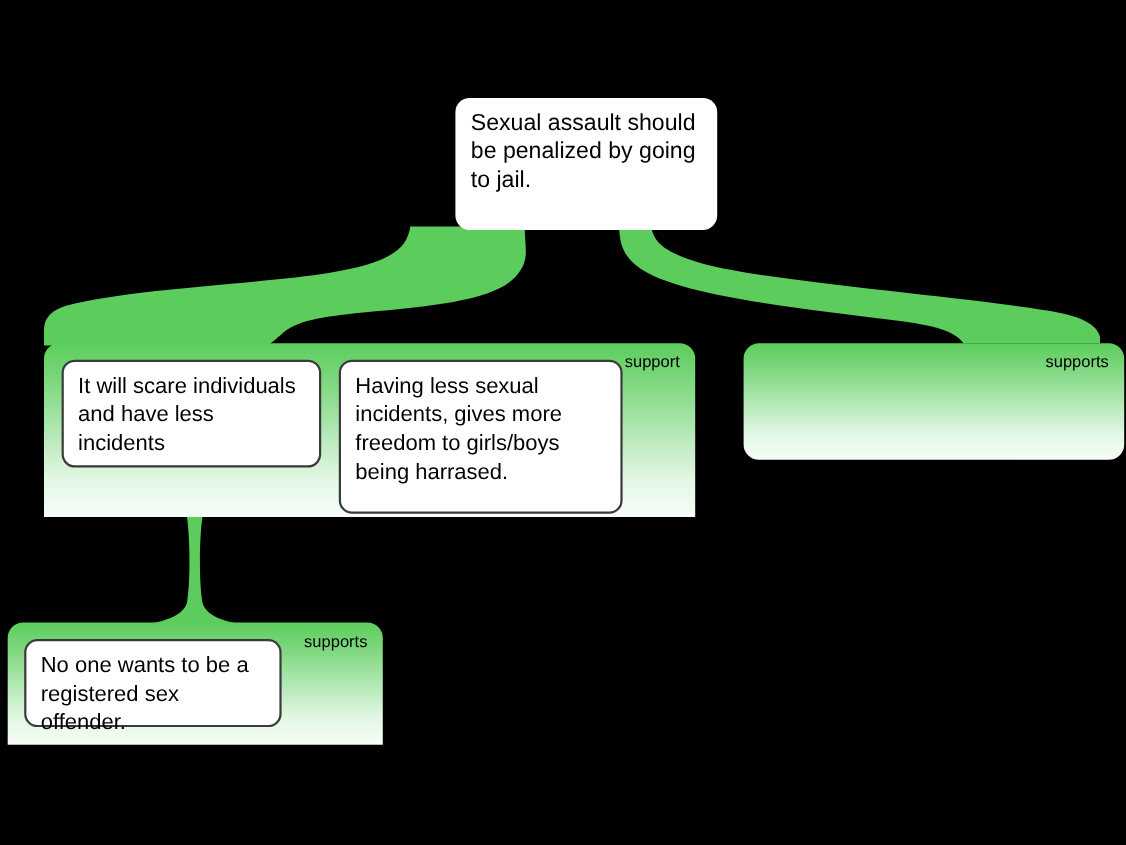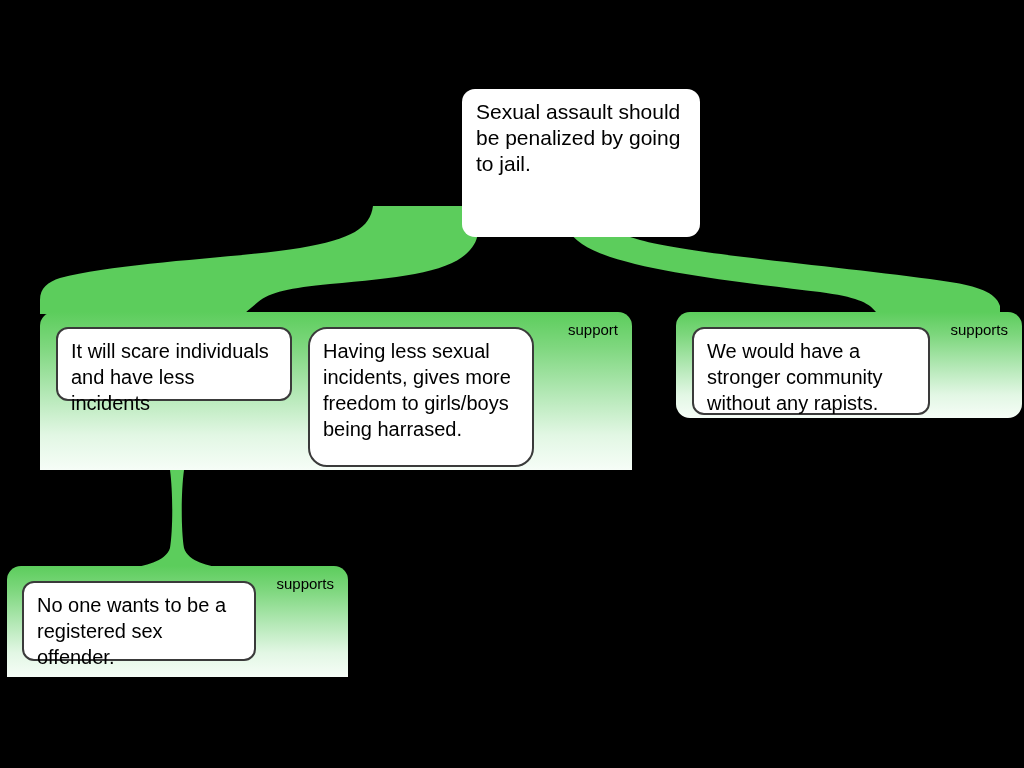--- a/index.html
+++ b/index.html
@@ -89,41 +89,39 @@
     line-height: 26px;
     padding: 9px 12px 10px 13px;
     white-space: pre-line;
   }
 
   
   .card-root {
     left: 414px;
     top: 89px;
     width: 238px;
-    height: 148px;
+    height: 120px;
     border: none;
     border-radius: 13px;
     font-size: 21px;
     line-height: 26px;
     padding: 10px 12px 0 14px;
-    margin-left: 48px;
   }
 
   .card-a {
     left: 56px;
     top: 327px;
     width: 236px;
-    height: 74px;
+    height: 98px;
   }
   .card-b {
     left: 308px;
     top: 327px;
-    width: 226px;
+    width: 258px;
     height: 140px;
-    border-radius: 19px;
   }
   .card-c {
     left: 692px;
     top: 327px;
     width: 238px;
     height: 88px;
   }
   .card-d {
     left: 22px;
     top: 581px;
@@ -183,17 +181,16 @@
   <div class="panel panel-bottom">
     <span class="panel-label">supports</span>
   </div>
 
   <div class="card card-root">Sexual assault should be penalized by going to jail.</div>
 
   <div class="card card-a">It will scare individuals and have less incidents</div>
 
   <div class="card card-b">Having less sexual incidents, gives more freedom to girls/boys being harrased.</div>
 
-  <div class="card card-c">We would have a stronger community without any rapists.</div>
 
   <div class="card card-d">No one wants to be a registered sex offender.</div>
 
 </div>
 
 </body></html>

